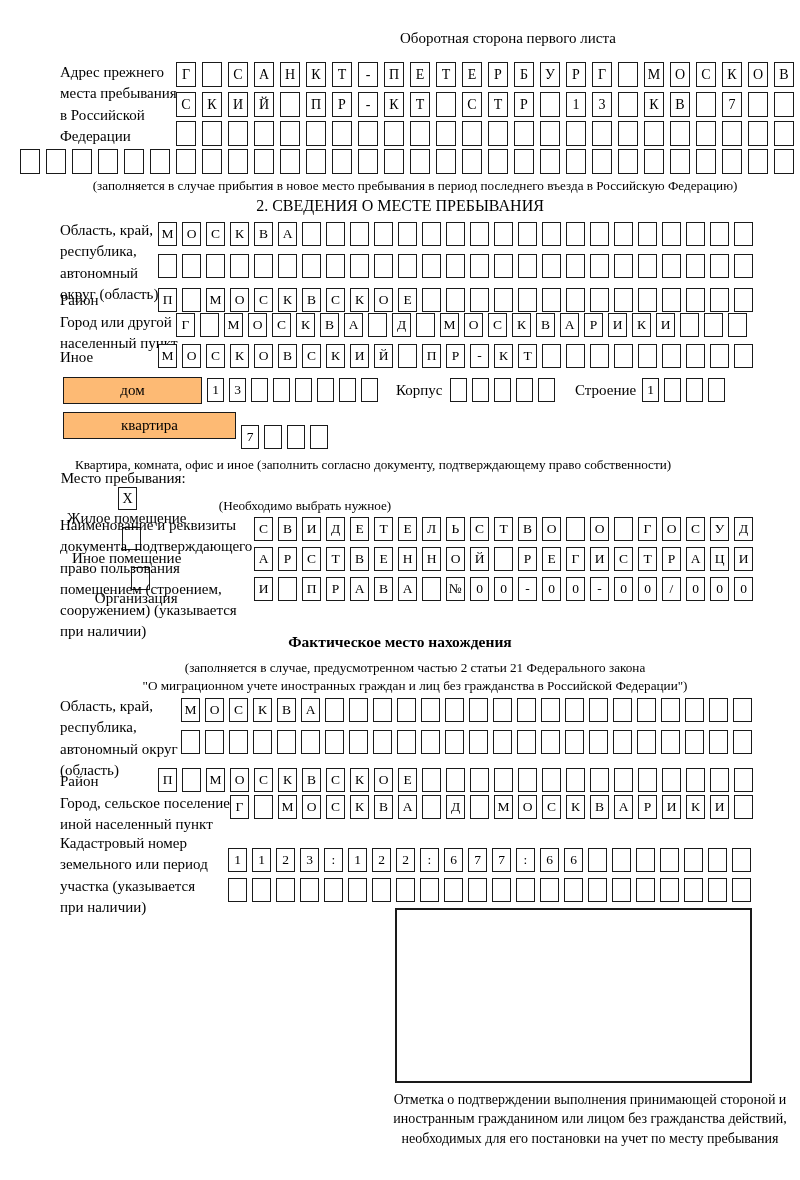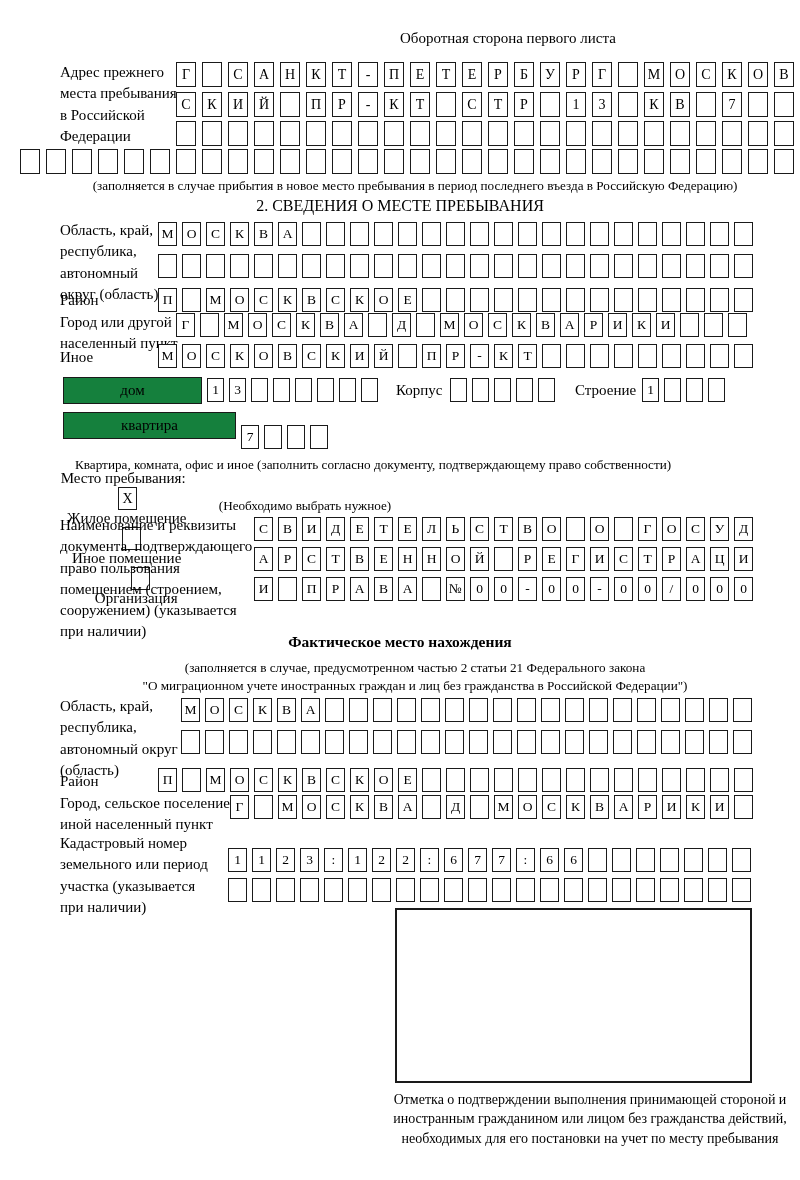--- a/index.html
+++ b/index.html
@@ -14,21 +14,21 @@
   .h2{font-weight:bold;font-size:15.5px;}
   .corner{font-size:15px;}
   .cellrow{position:absolute;display:flex;}
   .cell{border:1.5px solid #1a1a1a;box-sizing:border-box;flex:0 0 auto;
         display:flex;align-items:center;justify-content:center;background:#fff;}
   .p26{gap:6px}  .p26 .cell{width:20px;height:25px;font-size:14px;}
   .p24{gap:5px}  .p24 .cell{width:19px;height:24px;font-size:13.5px;}
   .p23{gap:5px}  .p23 .cell{width:18px;height:24px;font-size:13.5px;}
   .p22{gap:5px}  .p22 .cell{width:17px;height:24px;font-size:13.5px;}
   .namedbox{position:absolute;border:1.5px solid #1a1a1a;box-sizing:border-box;
-        display:flex;align-items:center;justify-content:center;font-size:15px;background:#15803d;}
+        display:flex;align-items:center;justify-content:center;font-size:15px;background:#fdba74;}
   .stayrow{position:absolute;display:flex;align-items:center;font-size:15px;flex-direction:column;}
   .checkbox{width:19px;height:23px;border:1.5px solid #1a1a1a;box-sizing:border-box;flex:0 0 auto;
         display:flex;align-items:center;justify-content:center;font-size:14px;background:#fff;}
   .stamp-box{position:absolute;border:2px solid #1a1a1a;box-sizing:border-box;background:#fff;}
 </style>
 </head>
 <body>
 
 <div class="form">
 

